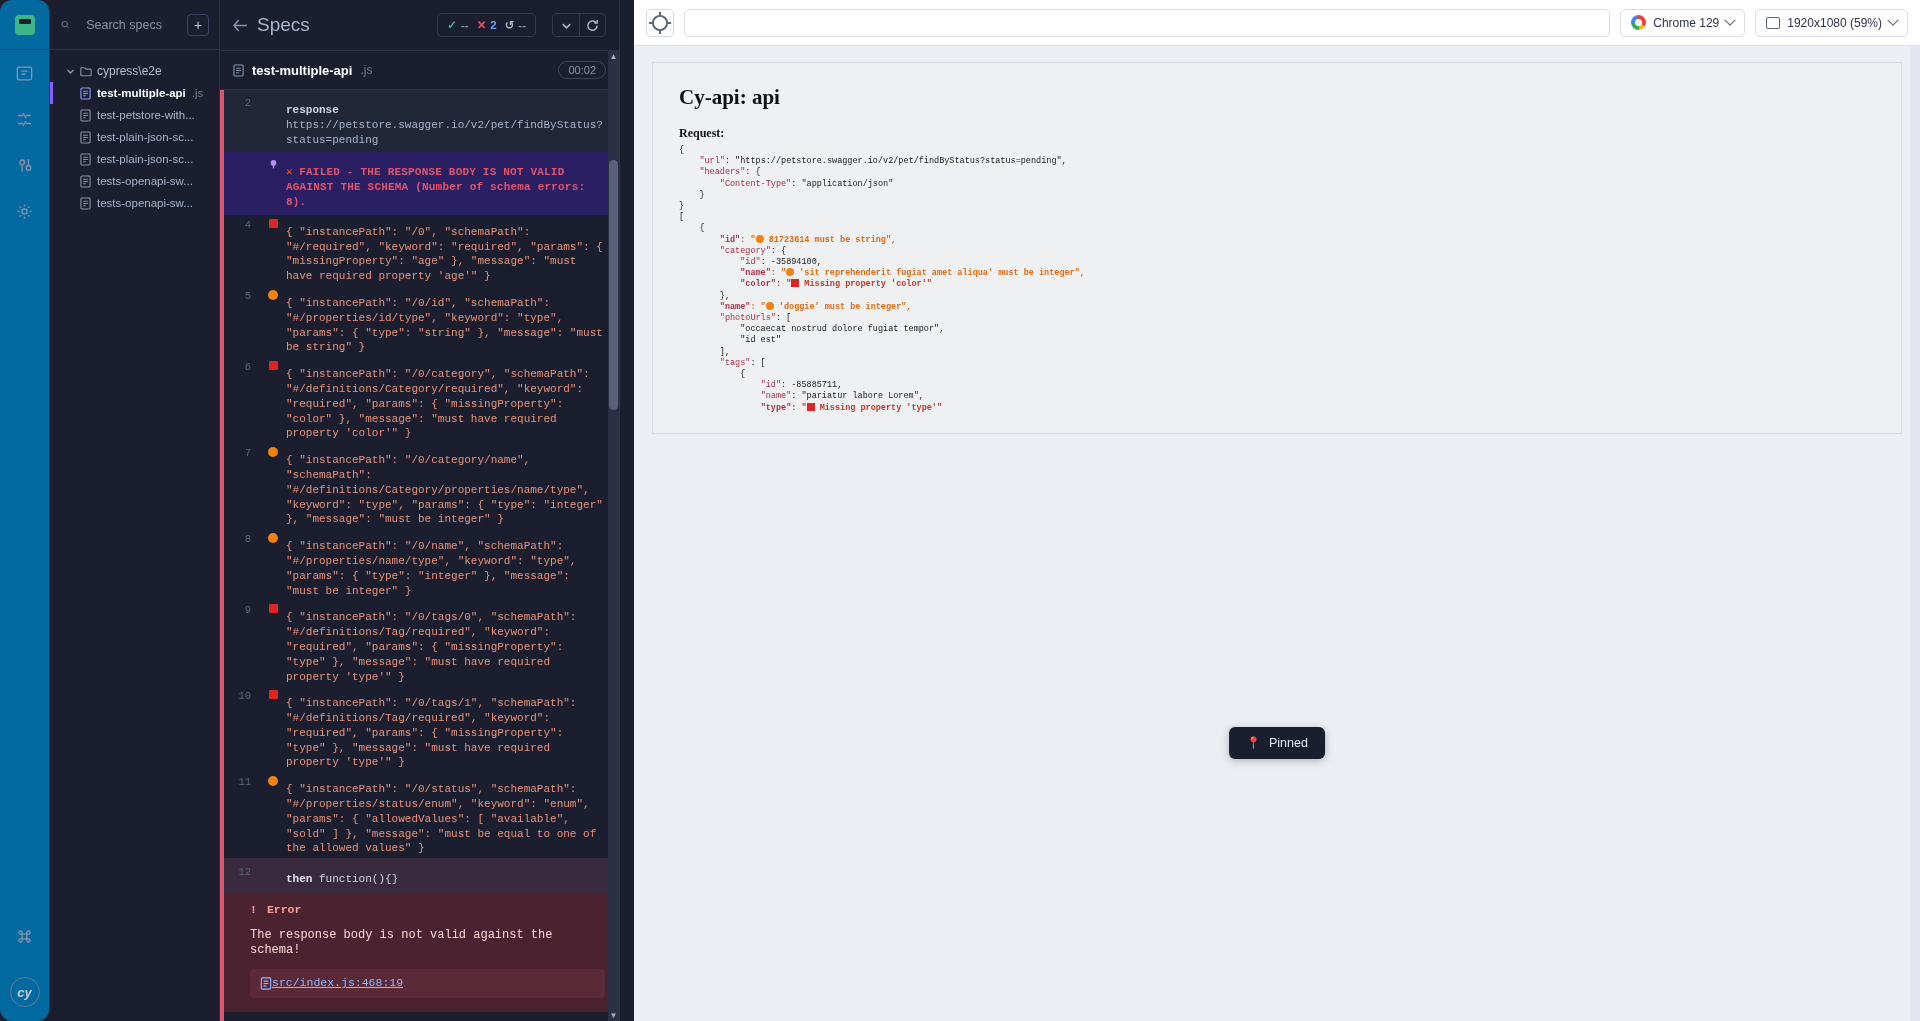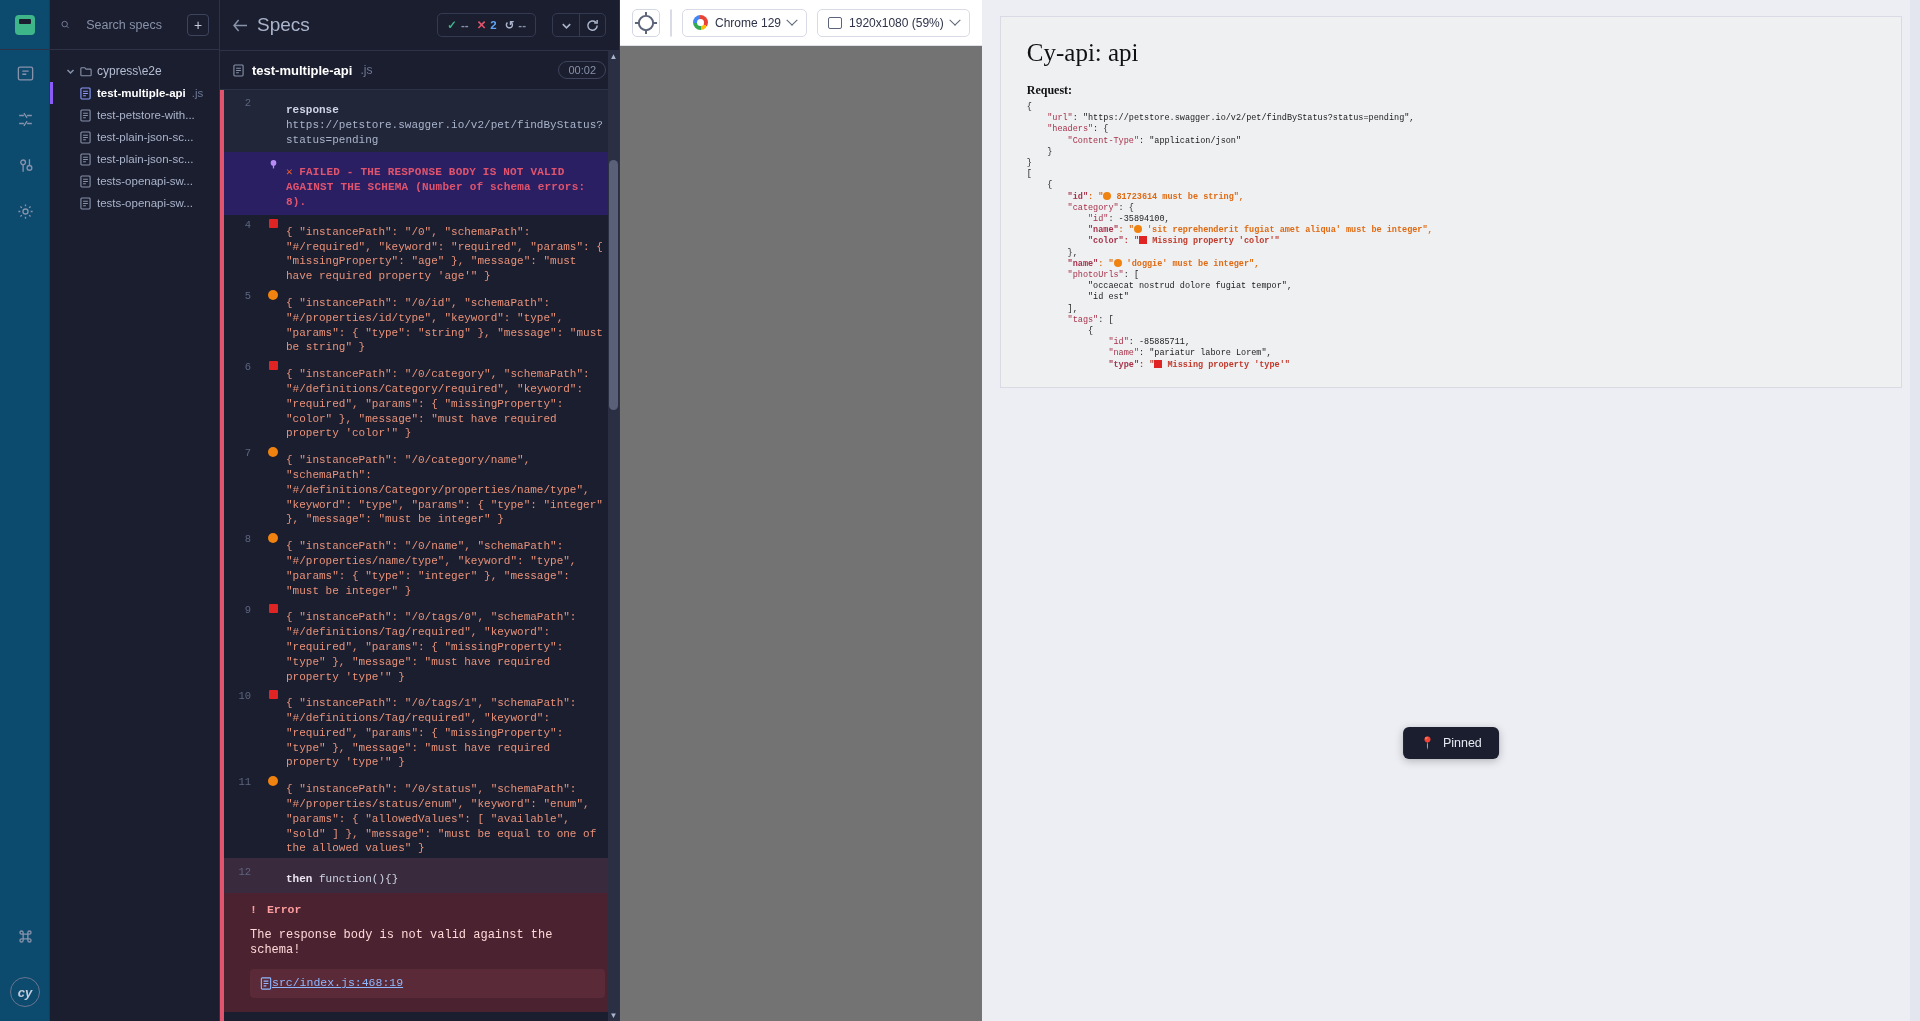--- a/index.html
+++ b/index.html
@@ -6,23 +6,24 @@
   html, body {
     width: 1920px; height: 1021px;
     background: #1b1e2e;
     font-family: "Liberation Sans", sans-serif;
     overflow: hidden;
   }
   .app { display: flex; width: 1920px; height: 1021px; }
 
   
   .rail {
-    width: 50px; background: #0c4a6e; flex: 0 0 50px;
-    display: flex; flex-direction: column; align-items: flex-start;
+    width: 50px; background: #0369a1; flex: 0 0 50px;
+    display: flex; flex-direction: column; align-items: center;
     border-right: 1px solid #2e3247;
+    border-radius: 12px;
   }
   .rail-logo {
     width: 50px; height: 50px; display: flex; align-items: center; justify-content: center;
     border-bottom: 1px solid #2e3247;
   }
   .logo-sq { width: 20px; height: 20px; background: #3eb68a; border-radius: 4px; position: relative; }
   .logo-sq::after {
     content: ""; position: absolute; left: 4px; top: 4px; width: 12px; height: 5px;
     background: #1b1e2e; border-radius: 1px;
   }
@@ -165,21 +166,21 @@
   }
   .err-stack a { color: #8fb8ff; font-size: 11.5px; text-decoration: underline; }
   .stack-ico { width: 12px; height: 13px; }
 
   .rep-scroll {
     position: absolute; right: 2px; top: 0; width: 7px; bottom: 0;
   }
   .rep-thumb { position: absolute; right: 0; width: 7px; background: #4a5068; border-radius: 4px; }
 
   
-  .aut { flex: 1; background: #737373; display: flex; flex-direction: row; }
+  .aut { flex: 1; background: #8b5cf6; display: flex; flex-direction: column; margin-left: 14px; }
   .aut-top {
     height: 46px; background: #fff; display: flex; align-items: center;
     gap: 10px; padding: 0 12px; border-bottom: 1px solid #dfe2ea;
   }
   .target-btn {
     width: 28px; height: 28px; border: 1px solid #d4d8e3; border-radius: 5px;
     display: flex; align-items: center; justify-content: center; cursor: pointer;
     color: #5b6478;
   }
   .url-bar {
@@ -198,21 +199,21 @@
   .chrome-ico::after { content:""; position:absolute; left:4px; top:4px; width:7px;height:7px;border-radius:50%;background:#fff;}
   .mon-ico { width: 14px; height: 12px; border: 1.4px solid #5b6478; border-radius: 2px;}
   .caret { width: 8px; height: 8px; border-right: 1.5px solid #5b6478; border-bottom: 1.5px solid #5b6478;
     transform: rotate(45deg) translate(-2px,-2px); }
 
   .aut-body { flex: 1; position: relative; overflow: hidden; background: #eceef4; padding: 16px 18px; }
   .aut-frame {
     background: #eef0f2; border: 1px solid #d8dbe3;
     height: 372px; padding: 22px 26px; overflow: hidden;
   }
-  .doc-h1 { font-family: "Liberation Serif", serif; font-size: 25px; font-weight: 400; color: #111; margin-bottom: 16px; }
+  .doc-h1 { font-family: "Liberation Serif", serif; font-size: 21px; font-weight: 700; color: #111; margin-bottom: 16px; }
   .doc-lbl { font-family: "Liberation Serif", serif; font-weight: 700; font-size: 12px; color: #111; margin: 6px 0 4px; }
   .doc-pre {
     font-family: "Liberation Mono", monospace; font-size: 8.5px; line-height: 11.2px;
     color: #222; white-space: pre;
   }
   .k { color: #a8324a; }
   .err-o { color: #e06a12; font-weight: 700; }
   .err-r { color: #c0392b; font-weight: 700; }
   .ibadge-o { display:inline-block; width:8px;height:8px;border-radius:50%;background:#f0820f;vertical-align:-1px;}
   .ibadge-r { display:inline-block; width:8px;height:8px;background:#e02323;vertical-align:-1px;}

